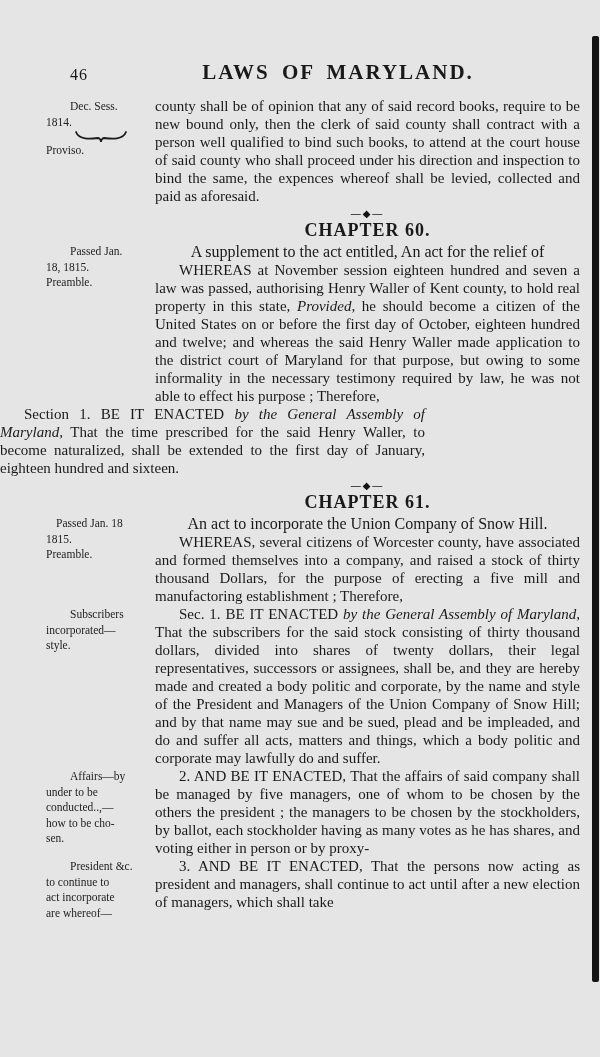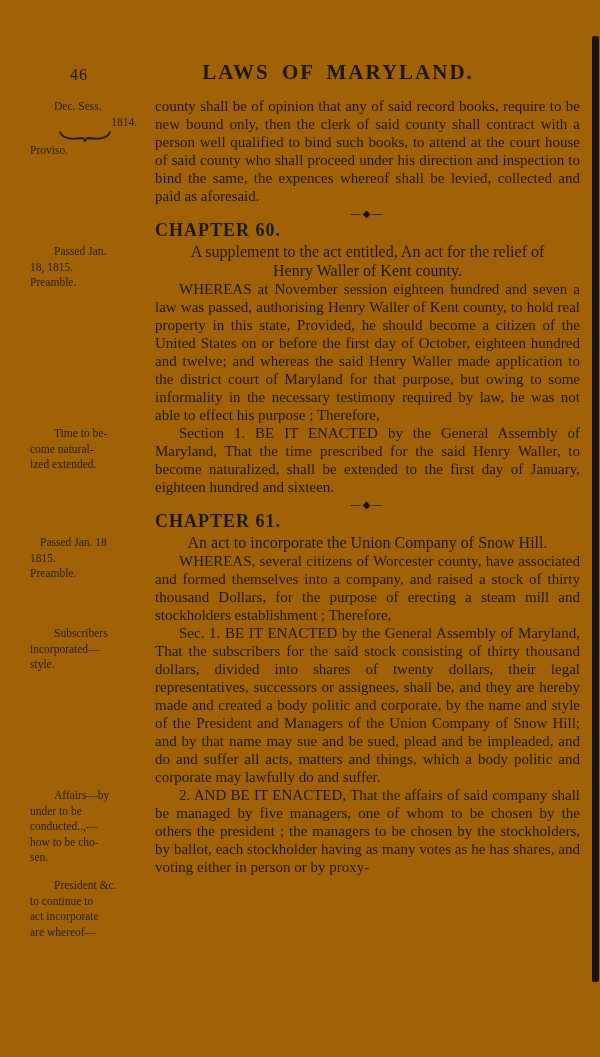--- a/index.html
+++ b/index.html
@@ -1,57 +1,57 @@
 <!DOCTYPE html>
 <html lang="en"><head>
 <meta charset="utf-8">
 <style>
   html,body{margin:0;padding:0;background:#ffffff;}
   .page{
     position:relative;width:600px;height:1057px;overflow:hidden;
-    background:#a16207;color:#191919;
+    background:#e5e5e5;color:#191919;
     font-family:"Liberation Serif",serif;
   }
   
   .page-number{position:absolute;left:70px;top:66px;font-size:16px;letter-spacing:1px;}
   .doc-title{
     position:absolute;left:0;right:0;top:60px;text-align:center;
     font-size:21px;font-weight:bold;letter-spacing:2px;word-spacing:5px;
     transform:translateX(38px);
   }
   
   .rows{position:absolute;left:0;top:97px;width:600px;}
   .row{display:flex;align-items:flex-start;}
   .mcell{
     width:155px;flex:0 0 155px;box-sizing:border-box;
-    padding:2px 4px 0 30px;
+    padding:2px 4px 0 46px;
     font-size:11.5px;line-height:15.5px;color:#222;
   }
   .tcell{width:425px;flex:0 0 425px;box-sizing:border-box;}
   .tcell-full{margin-left:155px;width:425px;}
   .mline{display:block;}
   .ind{padding-left:24px;}
   .ind-sm{padding-left:10px;}
-  .ctr{text-align:right;padding-right:14px;}
+  .ctr{text-align:left;padding-right:14px;}
   .brace{display:block;margin:0 0 0 28px;}
   .para{font-size:15px;line-height:18px;text-align:justify;margin:0;}
   .para.pind{text-indent:24px;}
   .orn{
     text-align:center;font-size:10px;line-height:10px;letter-spacing:2px;
     margin:4px 0 1px 0;color:#141414;
     font-family:"DejaVu Sans",sans-serif;
   }
   .chap-head{
-    font-weight:bold;font-size:18px;line-height:21px;
+    text-align:center;font-weight:bold;font-size:18px;line-height:21px;
     letter-spacing:1px;margin:0 0 1px 0;
   }
   .act-title{
     text-align:center;font-size:16px;line-height:19px;margin:0;
   }
-  .it{}
+  .it{font-style:italic;}
   
   .scan-bar{
     position:absolute;left:592px;top:36px;width:7px;height:946px;
     background:#141414;border-radius:2px;
   }
 </style>
 </head>
 <body>
 
 <div class="page">
@@ -81,50 +81,45 @@
     </div>
 
     <div class="row">
       <div class="mcell">
         <span class="mline ind">Passed Jan.</span>
         <span class="mline">18, 1815.</span>
         <span class="mline">Preamble.</span>
       </div>
       <div class="tcell">
         <p class="act-title"><span>A supplement to the act entitled, An act for the relief of</span><br>
-        <span>Henry Waller of Kent county.</span></p>
+        </p>
         <p class="para pind"><span>WHEREAS at November session eighteen hundred and seven a law was passed, authorising Henry Waller of Kent county, to hold real property in this state, </span><span class="it">Provided,</span><span> he should become a citizen of the United States on or before the first day of October, eighteen hundred and twelve; and whereas the said Henry Waller made application to the district court of Maryland for that purpose, but owing to some informality in the necessary testimony required by law, he was not able to effect his purpose ; Therefore,</span></p>
       </div>
     </div>
 
     <div class="row">
-      <div class="mcell">
-        <span class="mline ind">Time to be-</span>
-        <span class="mline">come natural-</span>
-        <span class="mline">ized extended.</span>
-      </div>
       <div class="tcell">
         <p class="para pind"><span>Section 1. BE IT ENACTED </span><span class="it">by the General Assembly of Maryland,</span><span> That the time prescribed for the said Henry Waller, to become naturalized, shall be extended to the first day of January, eighteen hundred and sixteen.</span></p>
       </div>
     </div>
 
     <div class="tcell-full">
       <div class="orn">―◆―</div>
       <div class="chap-head">CHAPTER 61.</div>
     </div>
 
     <div class="row">
       <div class="mcell">
         <span class="mline ind-sm">Passed Jan. 18</span>
         <span class="mline">1815.</span>
         <span class="mline">Preamble.</span>
       </div>
       <div class="tcell">
         <p class="act-title">An act to incorporate the Union Company of Snow Hill.</p>
-        <p class="para pind">WHEREAS, several citizens of Worcester county, have associated and formed themselves into a company, and raised a stock of thirty thousand Dollars, for the purpose of erecting a steam mill and stockholders establishment ; Therefore,</p>
+        <p class="para pind">WHEREAS, several citizens of Worcester county, have associated and formed themselves into a company, and raised a stock of thirty thousand Dollars, for the purpose of erecting a five mill and manufactoring establishment ; Therefore,</p>
       </div>
     </div>
 
     <div class="row">
       <div class="mcell">
         <span class="mline ind">Subscribers</span>
         <span class="mline">incorporated—</span>
         <span class="mline">style.</span>
       </div>
       <div class="tcell">
@@ -145,18 +140,21 @@
       </div>
     </div>
 
     <div class="row">
       <div class="mcell">
         <span class="mline ind">President &amp;c.</span>
         <span class="mline">to continue to</span>
         <span class="mline">act incorporate</span>
         <span class="mline">are whereof—</span>
       </div>
+      <div class="tcell">
+        <p class="para pind">3. AND BE IT ENACTED, That the persons now acting as president and managers, shall continue to act until after a new election of managers, which shall take</p>
+      </div>
     </div>
 
   </div>
 
   <div class="scan-bar"></div>
 </div>
 
 </body></html>

